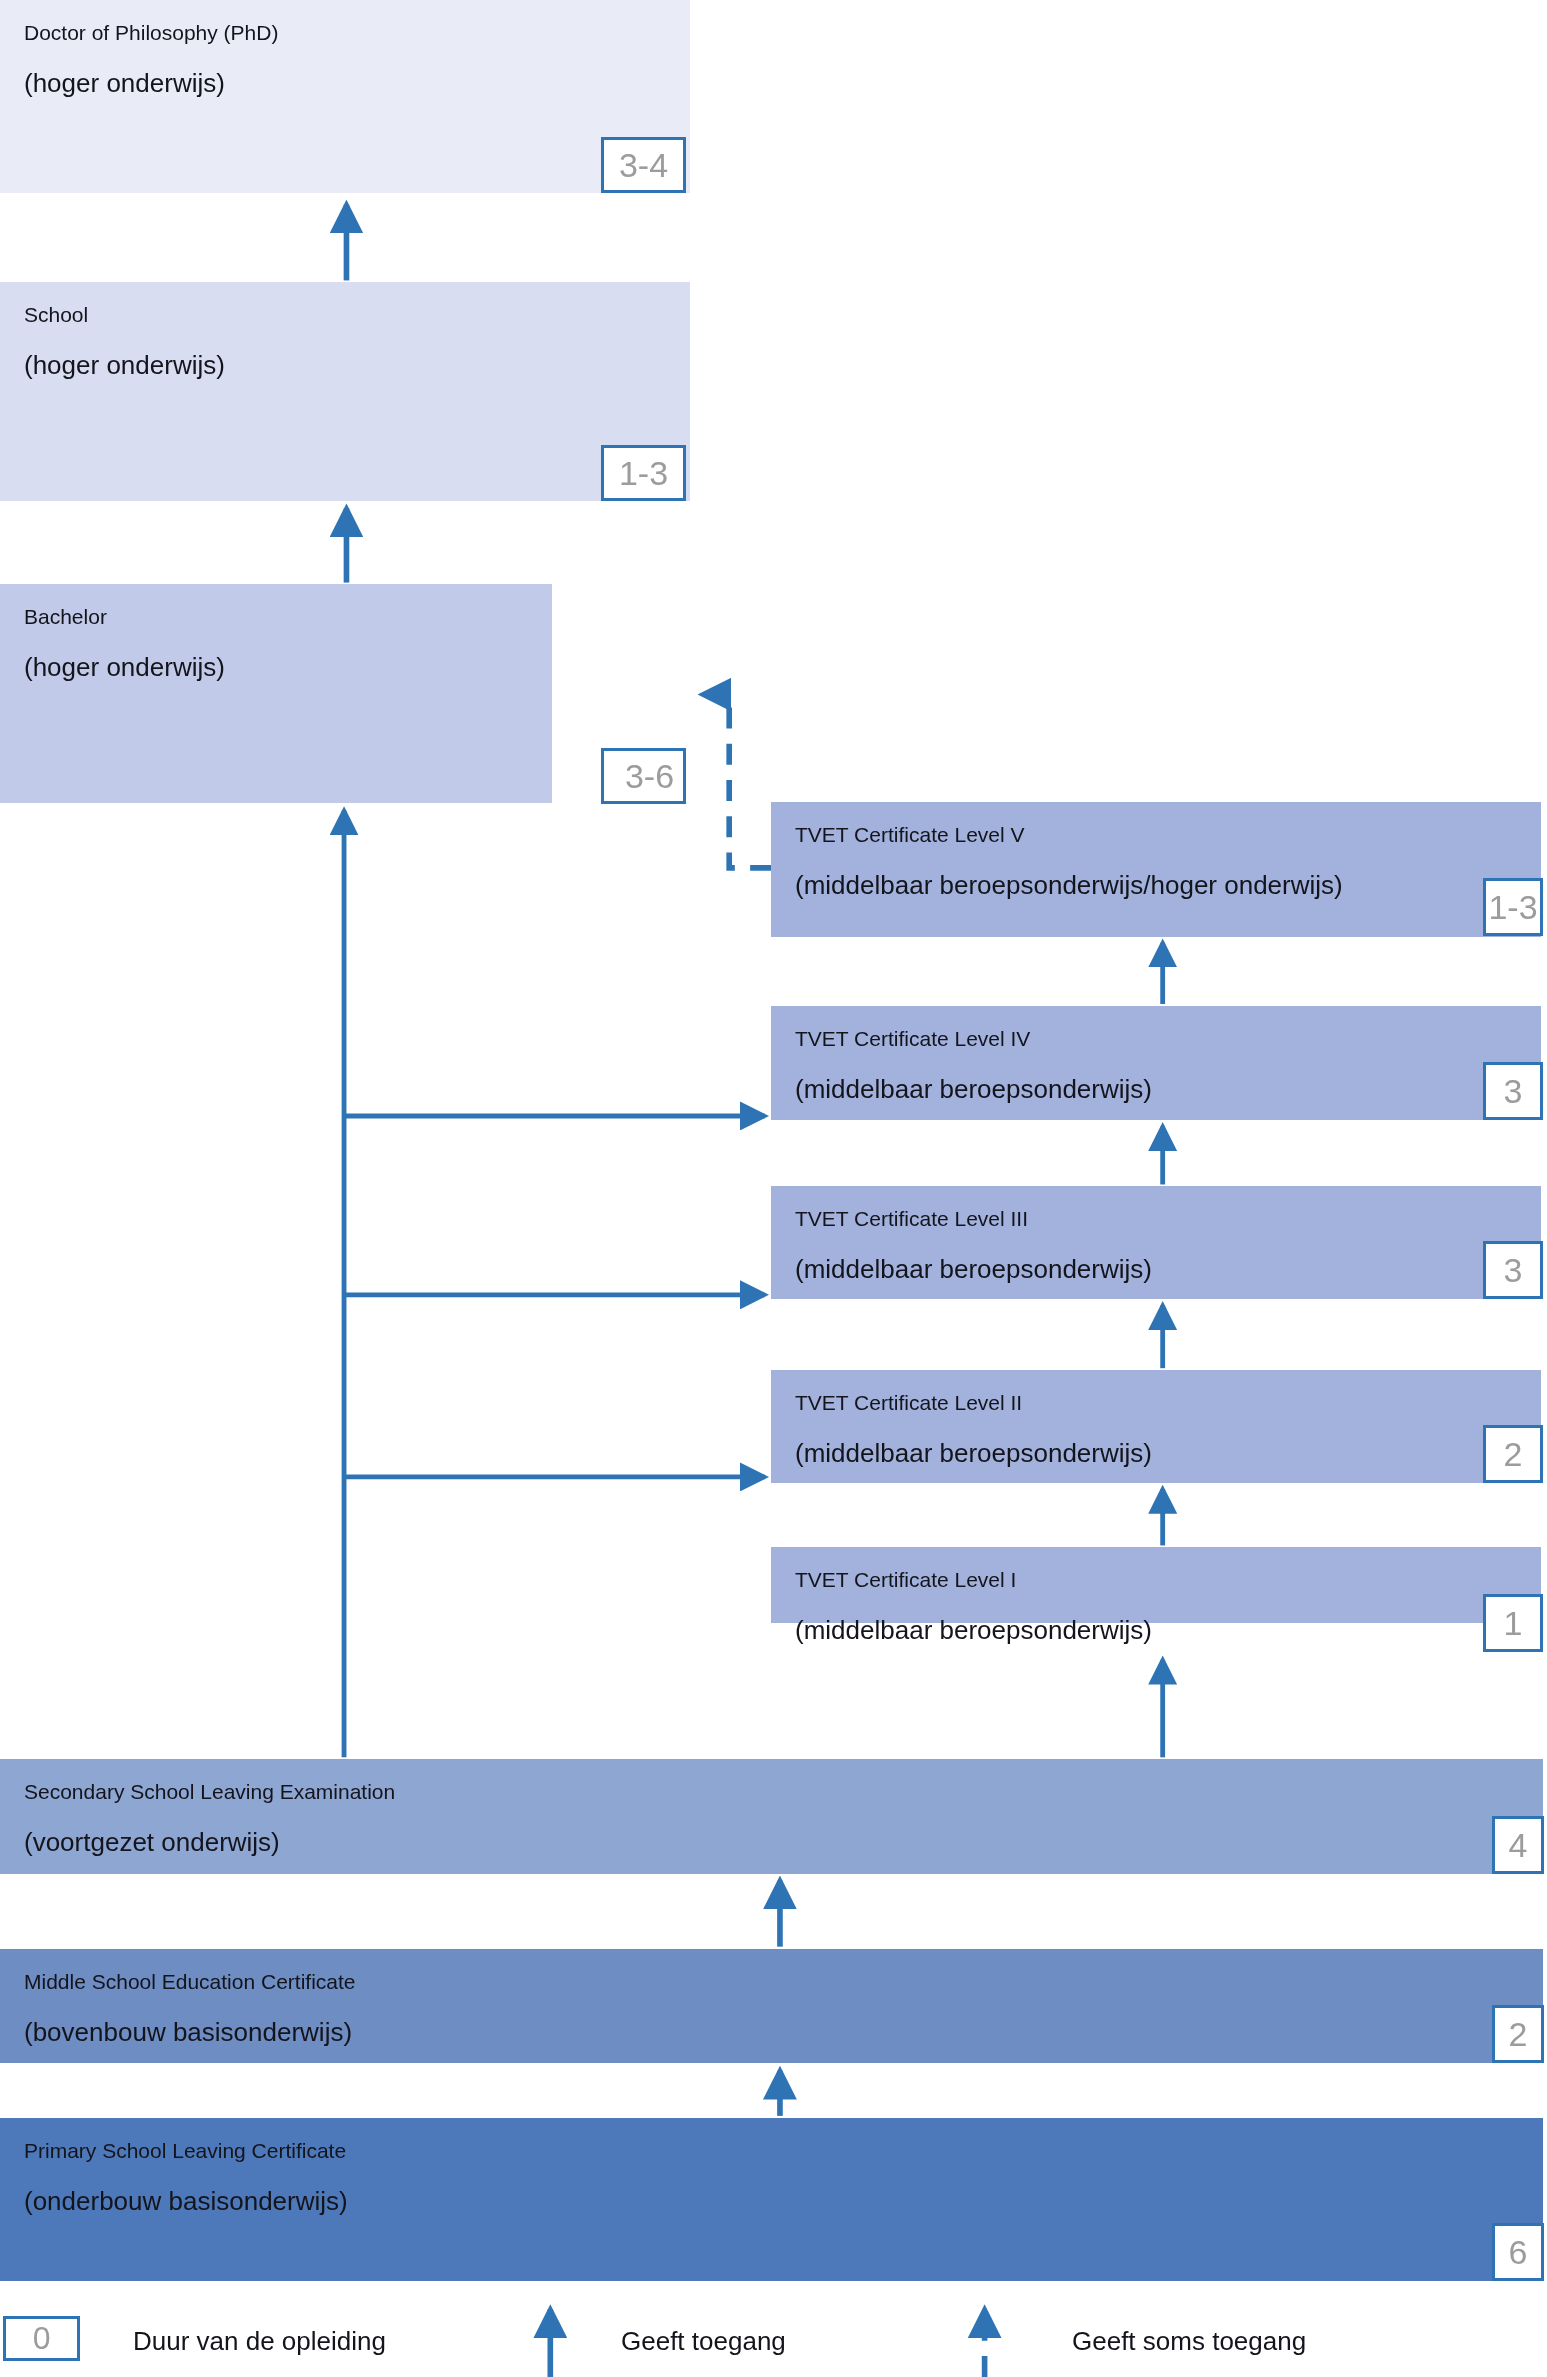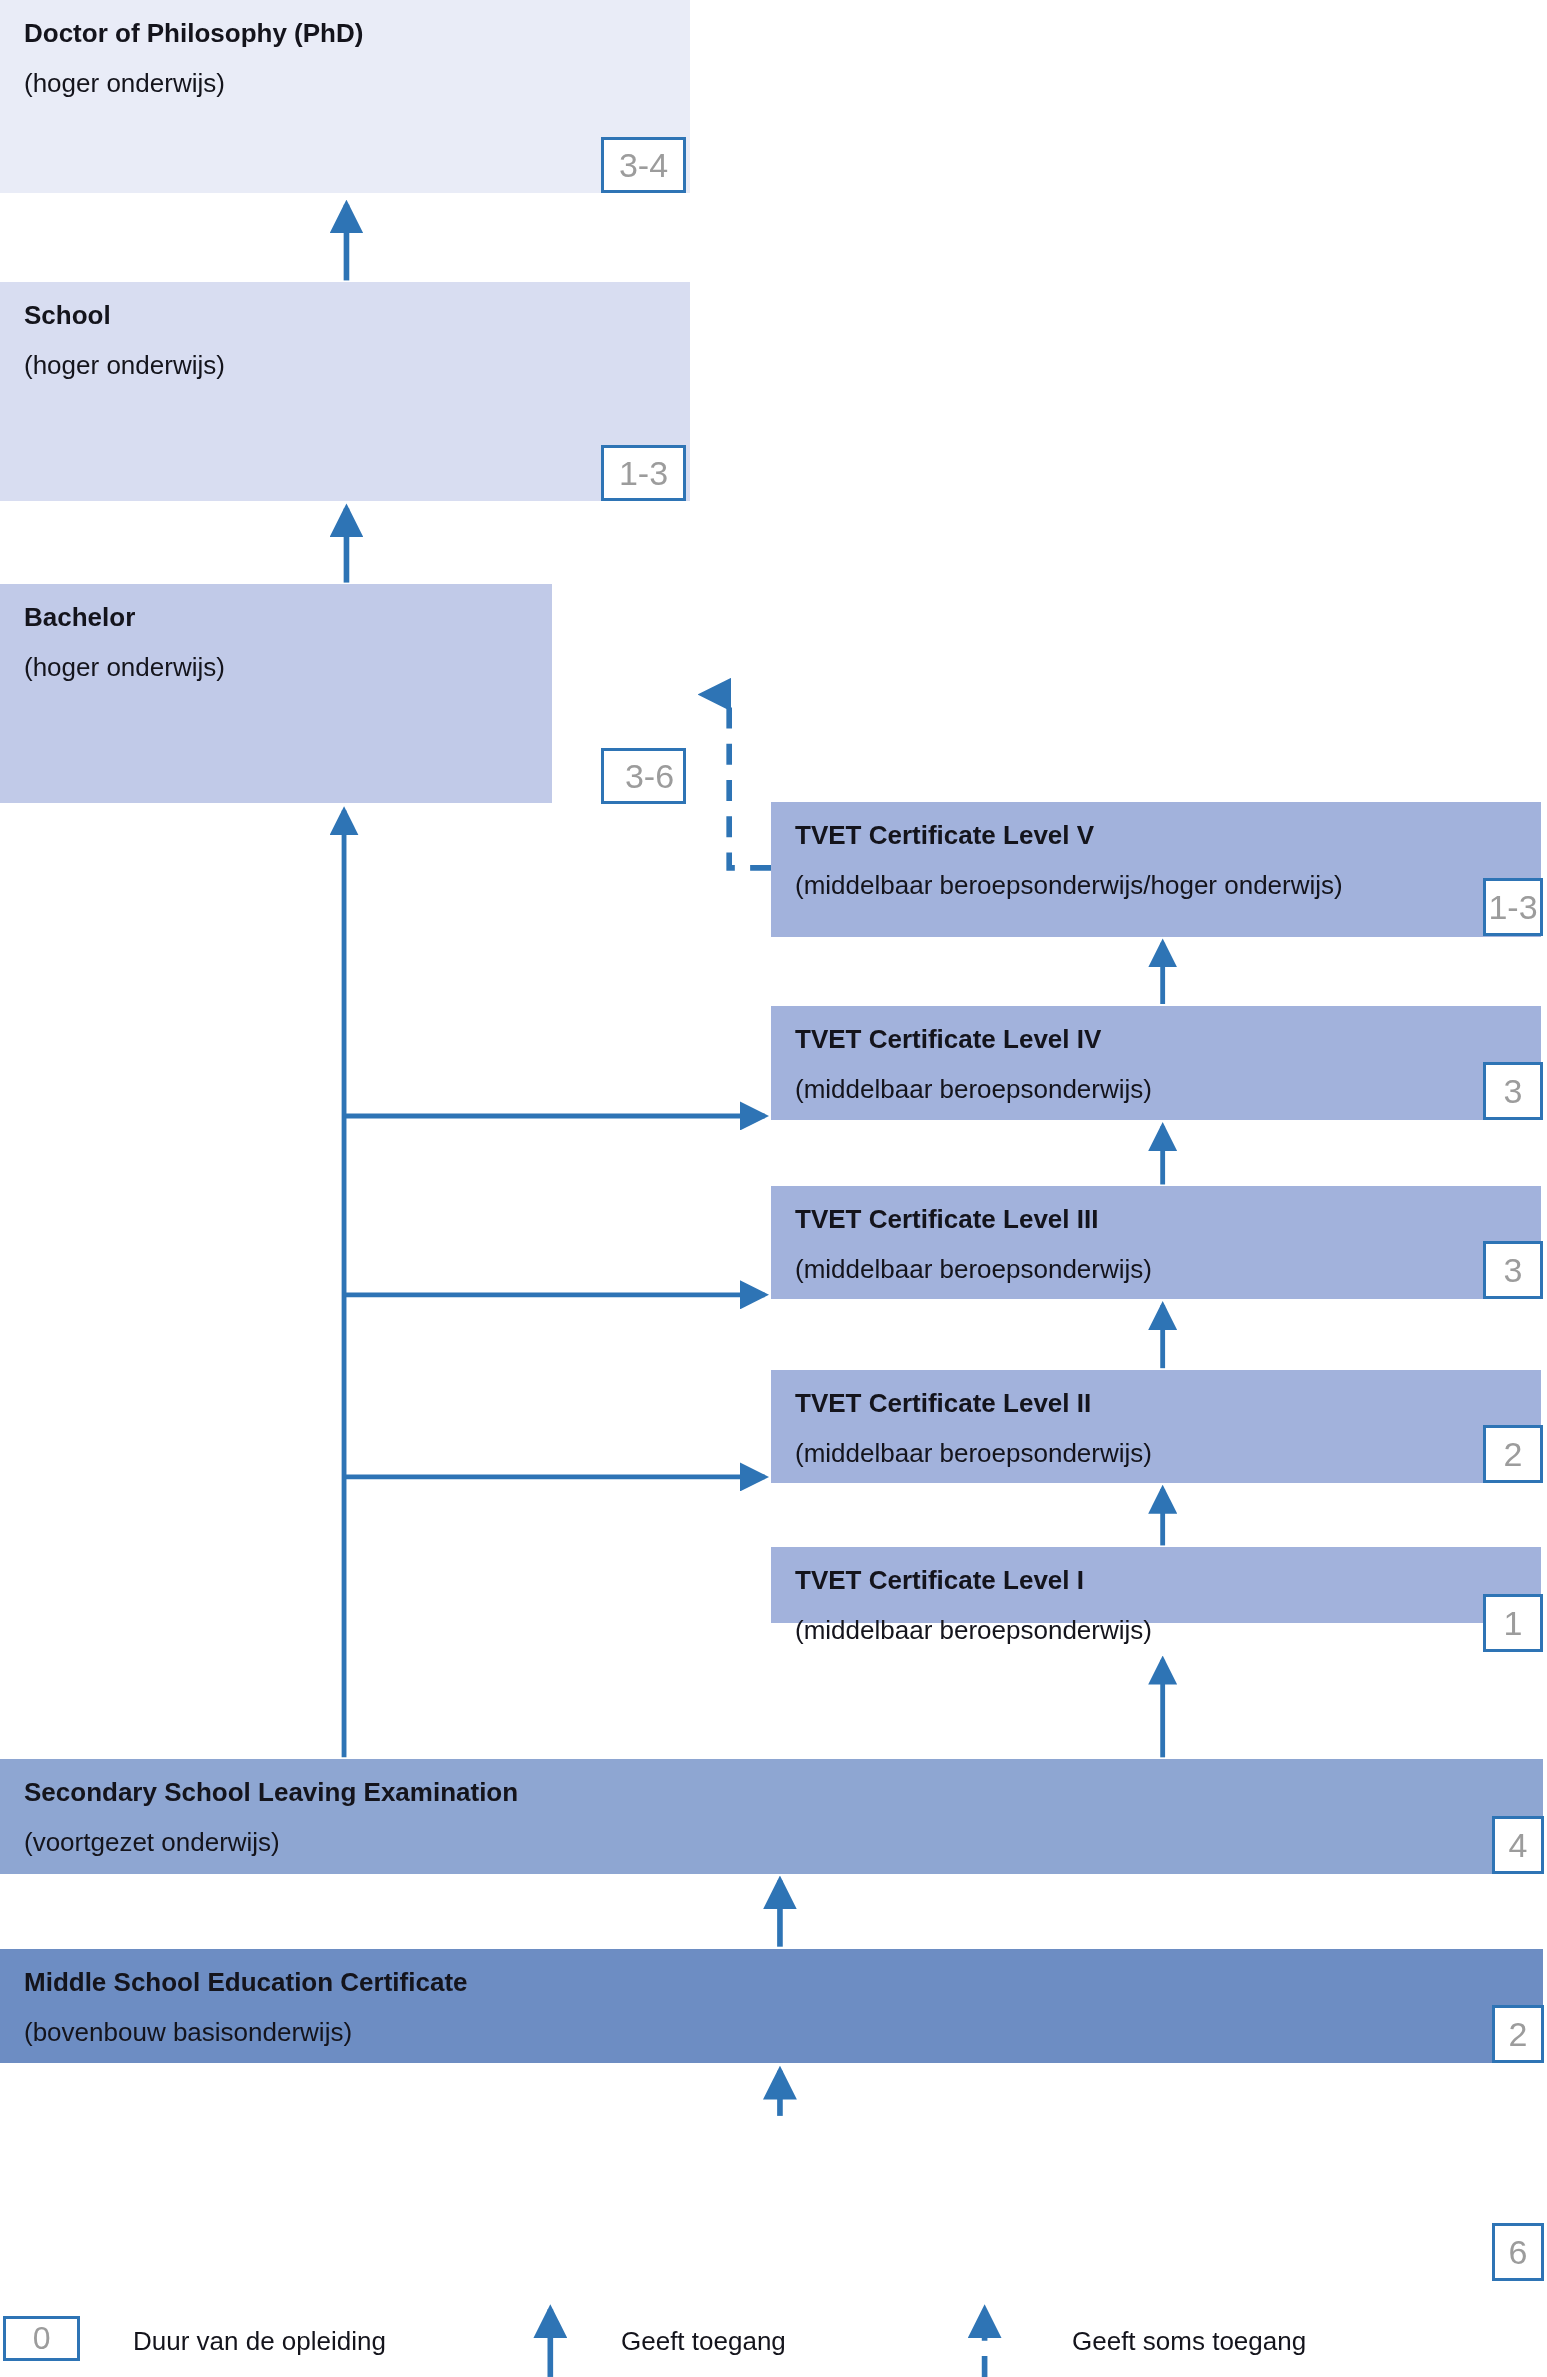--- a/index.html
+++ b/index.html
@@ -14,21 +14,21 @@
     --c-middle:#6d8dc3;
     --c-primary:#4d79ba;
   }
   html,body{margin:0;padding:0;background:#ffffff;}
   .canvas{
     position:relative;width:1547px;height:2377px;overflow:hidden;
     font-family:"Liberation Sans","DejaVu Sans",sans-serif;color:var(--c-text);
     background:#ffffff;
   }
   .box{position:absolute;}
-  .box-title{position:absolute;left:24px;top:16px;font-size:26px;font-weight:bold;line-height:34px;white-space:nowrap;}
+  .box-title{position:absolute;left:24px;top:16px;font-size:21px;font-weight:normal;line-height:34px;white-space:nowrap;}
   .box-sub{position:absolute;left:24px;top:66px;font-size:26px;font-weight:normal;line-height:34px;white-space:nowrap;}
   .badge{
     position:absolute;background:#ffffff;border:3.2px solid var(--c-arrow);
     display:flex;align-items:center;justify-content:center;
     font-size:34px;color:var(--c-badge-text);box-sizing:border-box;
   }
   
   #box-phd      {left:0;   top:0;    width:690px;  height:193px; background:var(--c-phd);}
   #box-master   {left:0;   top:282px;width:690px;  height:219px; background:var(--c-master);}
   #box-bachelor {left:0;   top:584px;width:552px;  height:219px; background:var(--c-bachelor);}
@@ -134,20 +134,24 @@
     <div class="box-sub">(middelbaar beroepsonderwijs)</div>
   </div>
   <div class="box" id="box-middle">
     <div class="box-title">Middle School Education Certificate</div>
     <div class="box-sub">(bovenbouw basisonderwijs)</div>
   </div>
   <div class="box" id="box-secondary">
     <div class="box-title">Secondary School Leaving Examination</div>
     <div class="box-sub">(voortgezet onderwijs)</div>
   </div>
+  <div class="box" id="box-primary">
+    <div class="box-title">Primary School Leaving Certificate</div>
+    <div class="box-sub">(onderbouw basisonderwijs)</div>
+  </div>
 
   <div class="badge" id="bd-phd">3-4</div>
   <div class="badge" id="bd-master">1-3</div>
   <div class="badge" id="bd-bachelor">3-6</div>
   <div class="badge" id="bd-tvet5">1-3</div>
   <div class="badge" id="bd-tvet4">3</div>
   <div class="badge" id="bd-tvet3">3</div>
   <div class="badge" id="bd-tvet2">2</div>
   <div class="badge" id="bd-tvet1">1</div>
   <div class="badge" id="bd-secondary">4</div>

